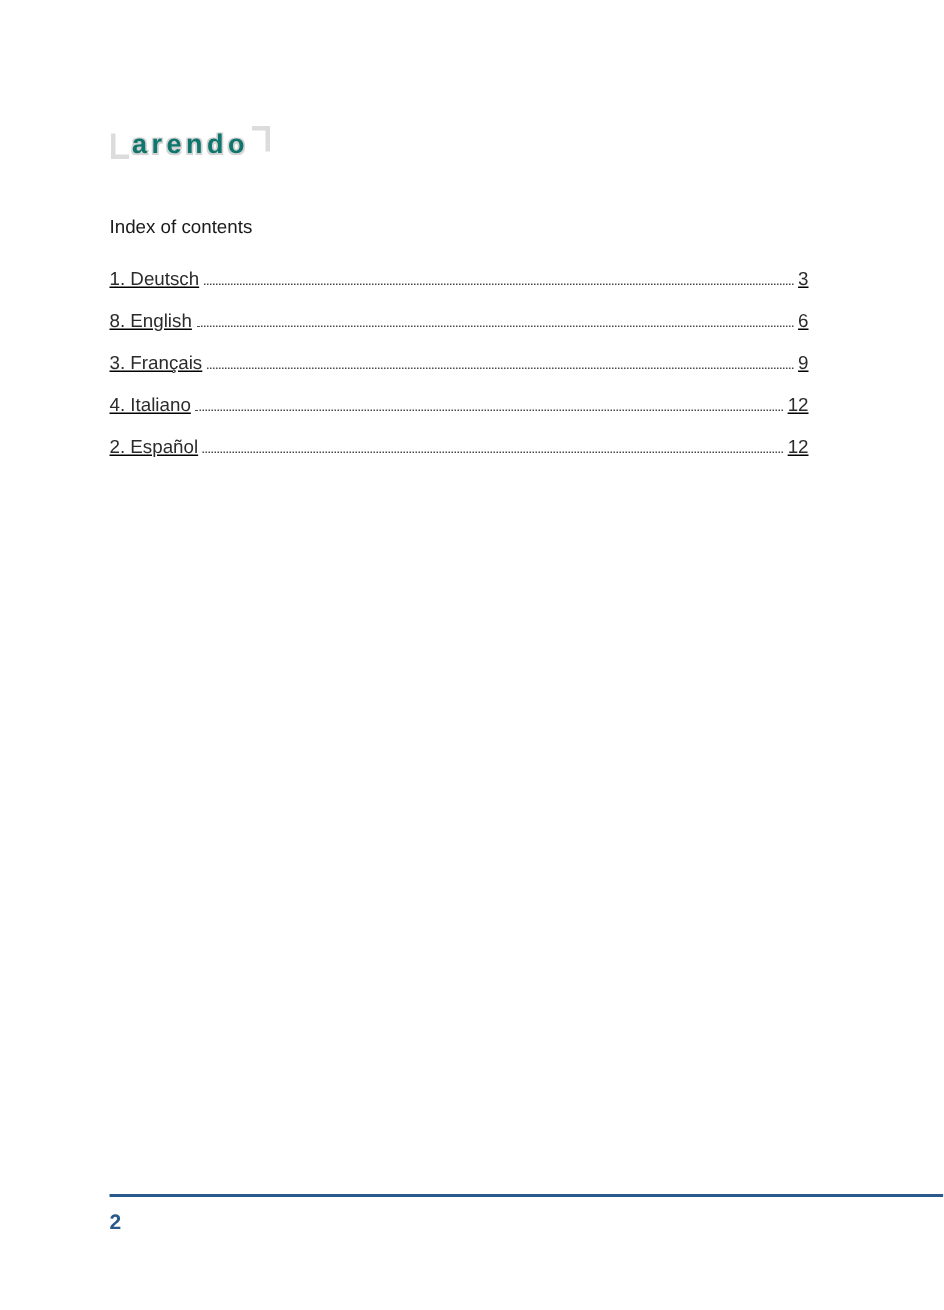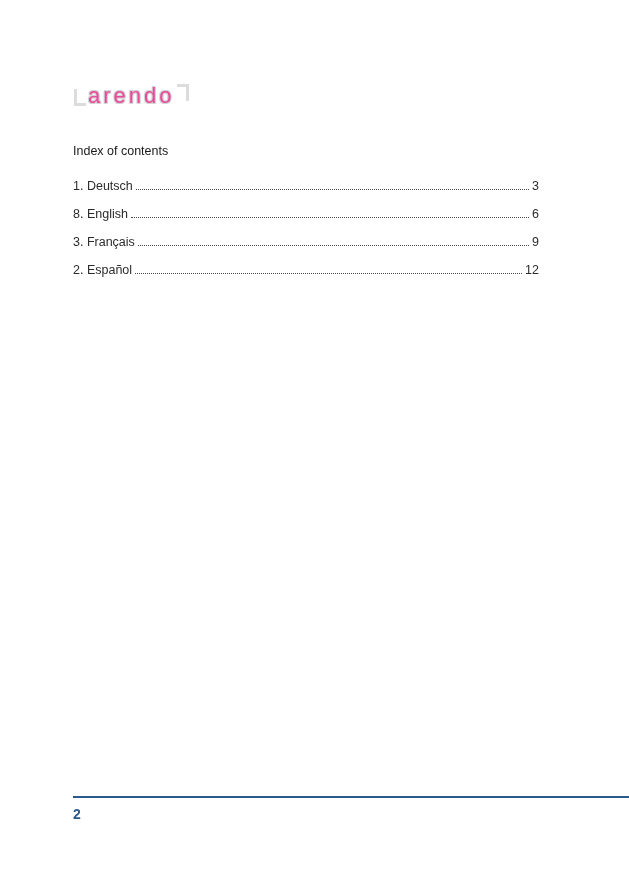--- a/index.html
+++ b/index.html
@@ -29,24 +29,24 @@
     display: inline-block;
     width: 9px;
     height: 14px;
     border-left: 3px solid #dcdcdc;
     border-bottom: 3px solid #dcdcdc;
     margin-right: 2px;
     align-self: flex-end;
     margin-bottom: 6px;
   }
   .logo-text {
-    font-size: 22px;
-    font-weight: normal;
+    font-size: 18px;
+    font-weight: bold;
     letter-spacing: 3px;
-    color: #ec4899;
+    color: #0f766e;
     text-shadow:
       0 0 1px #c9c9c9,
       1px 1px 0 #d4d4d4,
       -1px -1px 0 #d4d4d4,
       1px -1px 0 #d4d4d4,
       -1px 1px 0 #d4d4d4;
   }
   .logo-bracket-right {
     display: inline-block;
     width: 9px;
@@ -68,20 +68,21 @@
     font-weight: normal;
     color: #1a1a1a;
   }
 
   
   .toc {
     position: absolute;
     left: 73px;
     top: 172px;
     width: 466px;
+    text-decoration: underline;
   }
   .toc-row {
     display: flex;
     align-items: baseline;
     font-size: 12.5px;
     color: #2b2b2b;
     height: 28px;
     line-height: 28px;
   }
   .toc-label {
@@ -141,20 +142,25 @@
       <span class="toc-dots"></span>
       <span class="toc-page">6</span>
     </div>
 
     <div class="toc-row">
       <span class="toc-label">3. Français</span>
       <span class="toc-dots"></span>
       <span class="toc-page">9</span>
     </div>
 
+    <div class="toc-row">
+      <span class="toc-label">4. Italiano</span>
+      <span class="toc-dots"></span>
+      <span class="toc-page">12</span>
+    </div>
 
     <div class="toc-row">
       <span class="toc-label">2. Español</span>
       <span class="toc-dots"></span>
       <span class="toc-page">12</span>
     </div>
 
   </div>
 
   <div class="footer-line"></div>

